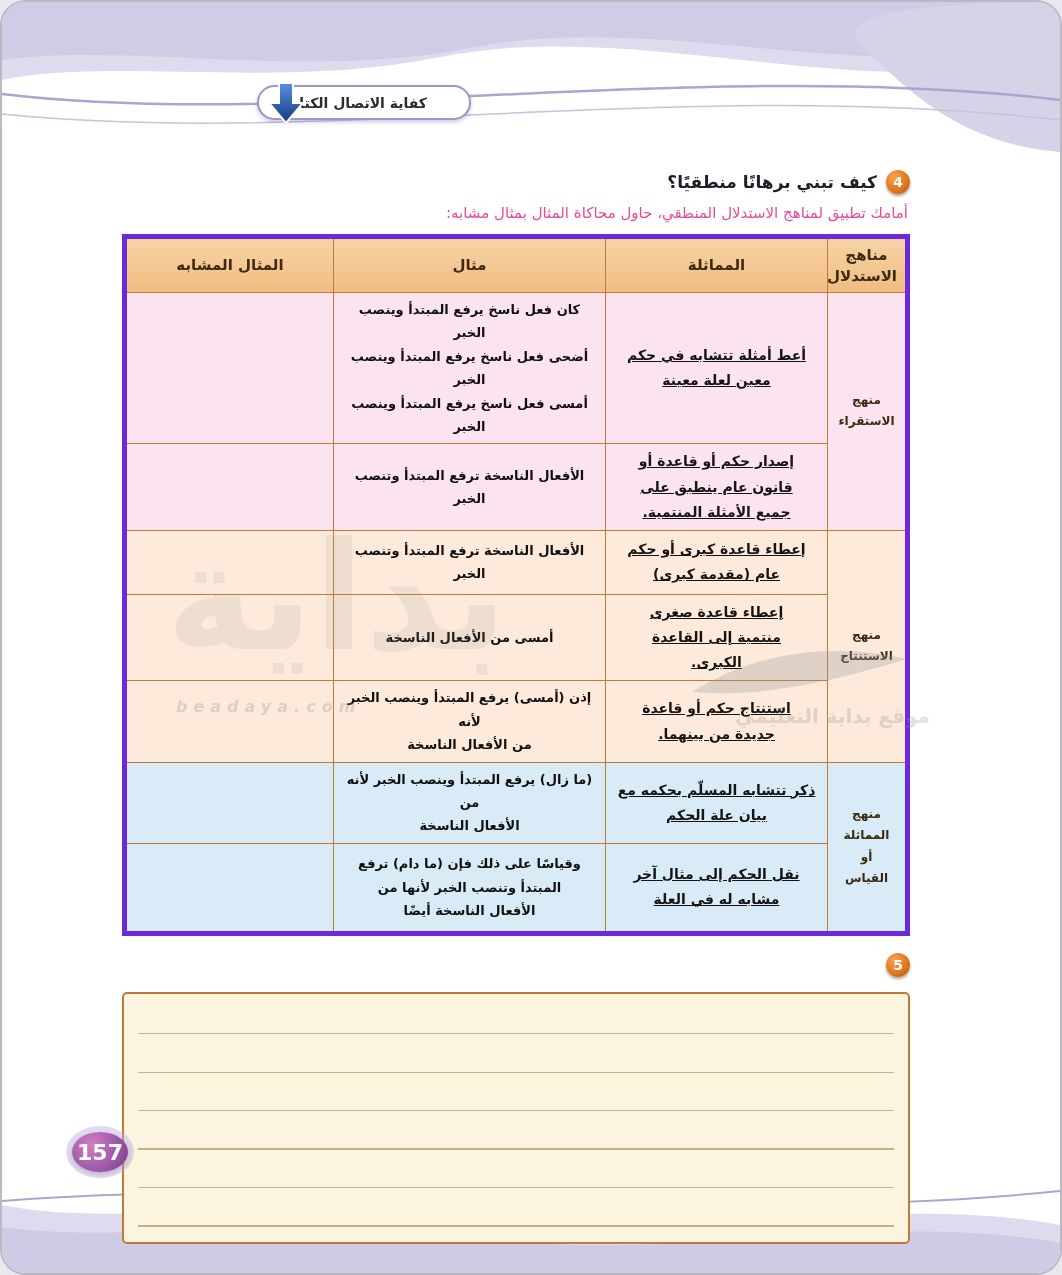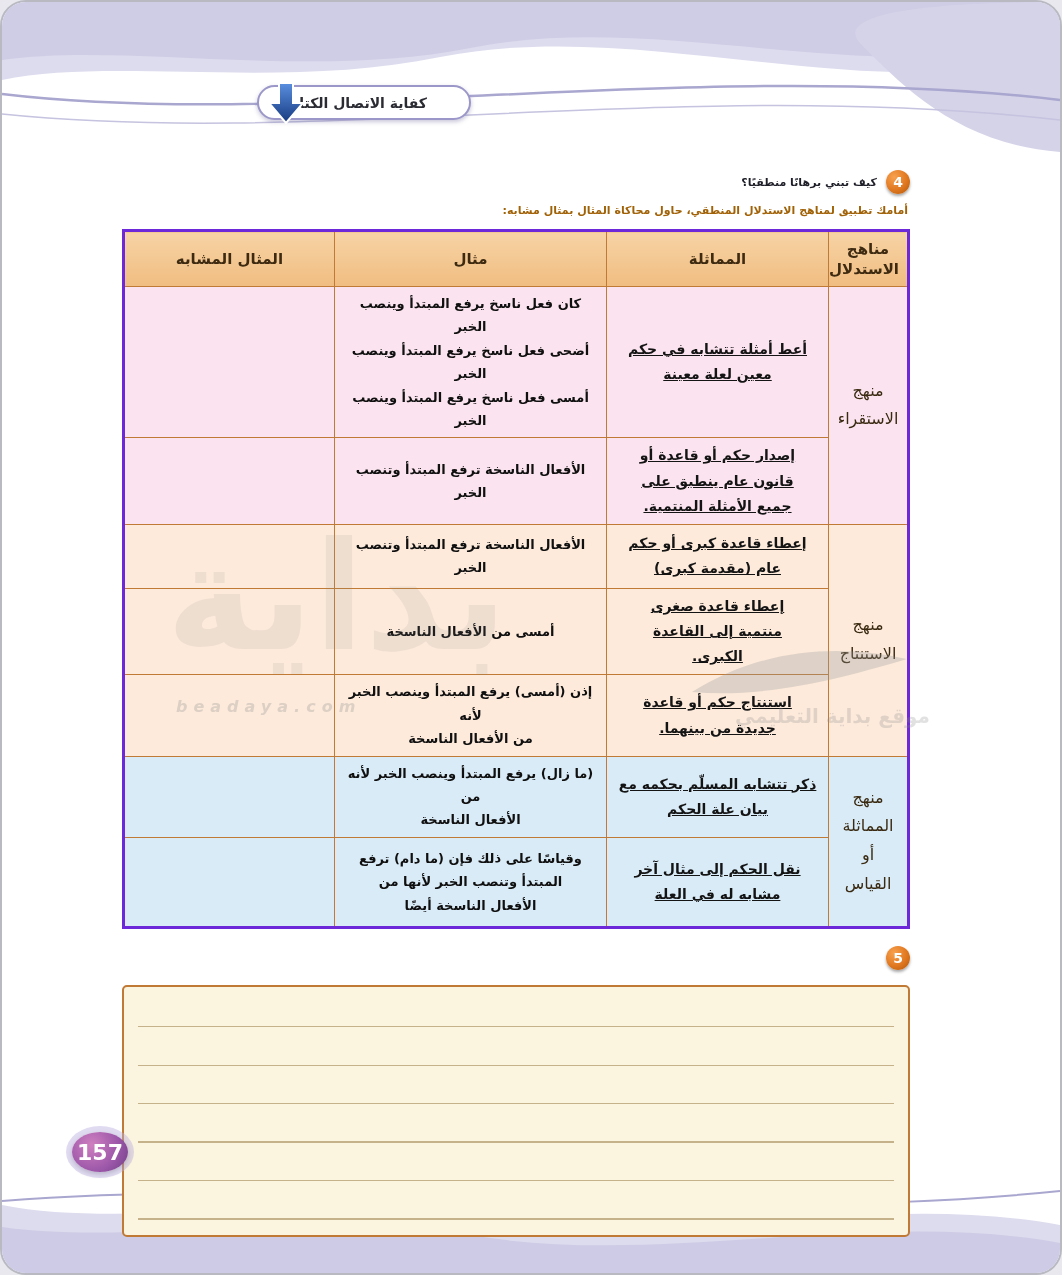--- a/index.html
+++ b/index.html
@@ -34,38 +34,38 @@
     position:absolute;top:168px;right:150px;left:120px;z-index:4;direction:rtl;
   }
   .q-row{display:flex;align-items:center;gap:9px;direction:rtl;}
   .q-circle{
     flex:0 0 auto;width:24px;height:24px;border-radius:50%;
     background:radial-gradient(circle at 34% 30%, #f8a14f, #e07820 55%, #b35606);
     color:#ffffff;font-size:14px;font-weight:bold;
     display:flex;align-items:center;justify-content:center;
     box-shadow:0 2px 3px rgba(0,0,0,.35);
   }
-  .q-title{font-size:11px;font-weight:bold;color:#1e1e28;}
-  .q-subtitle{font-size:11px;font-weight:bold;color:#a16207;margin:10px 2px 12px;}
+  .q-title{font-size:17px;font-weight:bold;color:#1e1e28;}
+  .q-subtitle{font-size:15px;font-weight:normal;color:#ec4899;margin:10px 2px 12px;}
   
   table.method-table{
     width:100%;border-collapse:collapse;table-layout:fixed;
-    border:3px solid #6d28d9;background:#1d4ed8;
+    border:5px solid #6d28d9;background:#1d4ed8;
   }
   table.method-table td, table.method-table th{
     border:1.5px solid #c07a35;
     padding:5px 8px;box-sizing:border-box;
     text-align:center;vertical-align:middle;
     white-space:pre-line;
   }
   th.hdr{
     background:linear-gradient(#f7d3a5,#f0bd81);
     color:#3d2a10;font-size:15px;font-weight:bold;height:56px;line-height:1.35;
   }
-  .method-cell{font-size:16px;font-weight:normal;color:#3a2a12;line-height:1.8;}
+  .method-cell{font-size:12px;font-weight:bold;color:#3a2a12;line-height:1.8;}
   .steps-cell{font-size:14px;font-weight:bold;color:#141414;line-height:1.8;text-decoration:underline;}
   .example-cell{font-size:13px;font-weight:bold;color:#101010;line-height:1.8;margin-left:24px;}
   .similar-cell{font-size:13px;}
   tr.g1 td{background:#fbe4ef;}
   tr.g2 td{background:#fdeadb;}
   tr.g3 td{background:#d9ebf7;}
   tr.h-r1{height:96px;} tr.h-r2{height:86px;}
   tr.h-r3{height:64px;} tr.h-r4{height:78px;} tr.h-r5{height:64px;}
   tr.h-r6{height:60px;} tr.h-r7{height:90px;}
   

